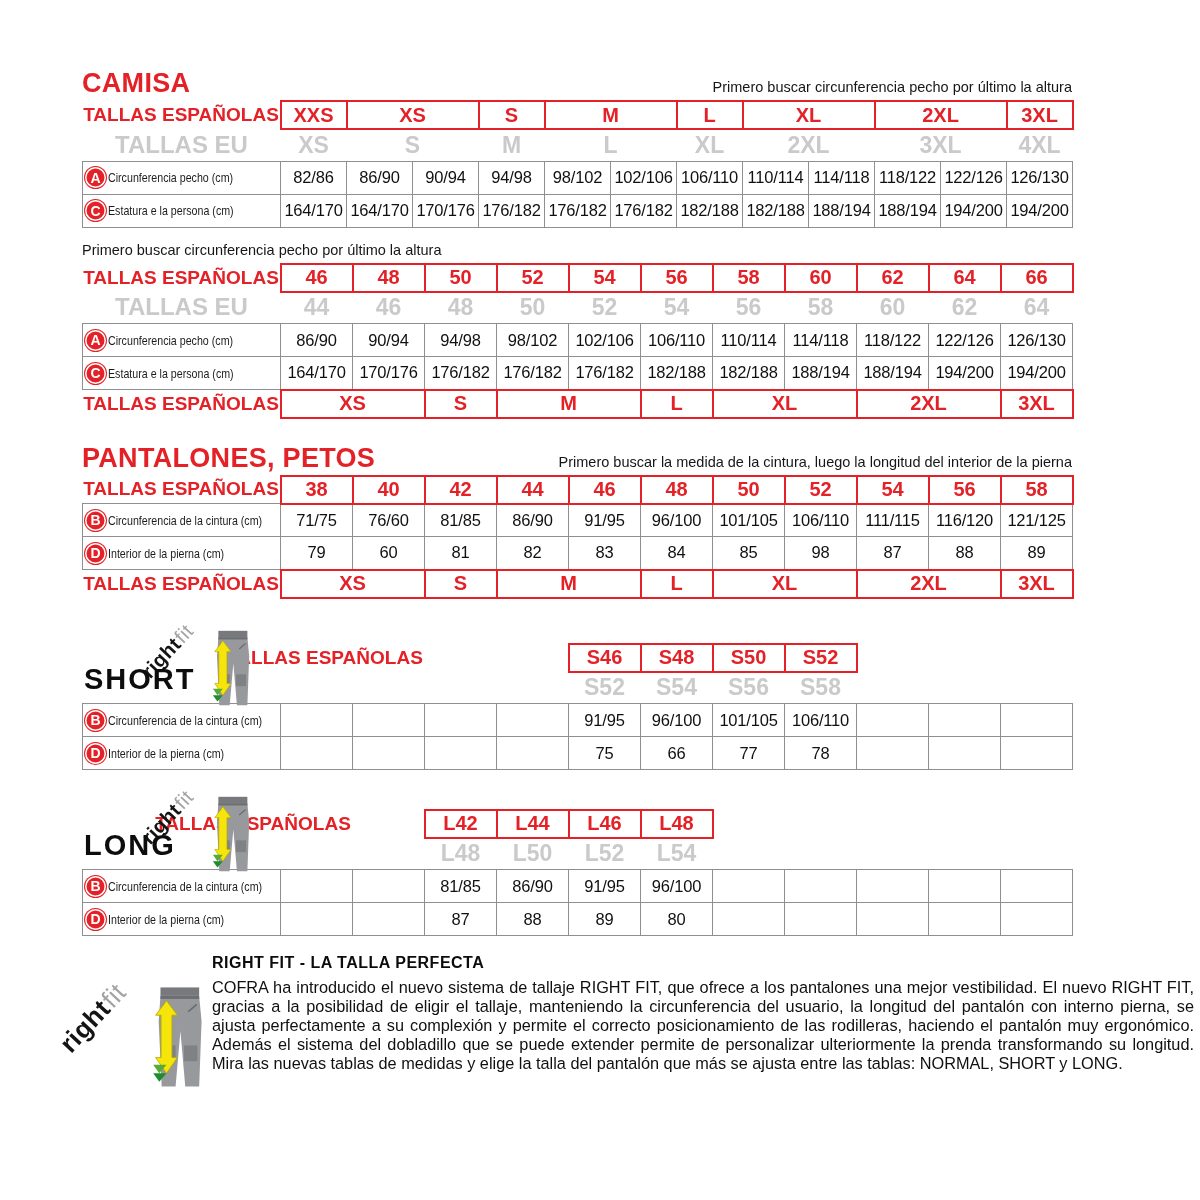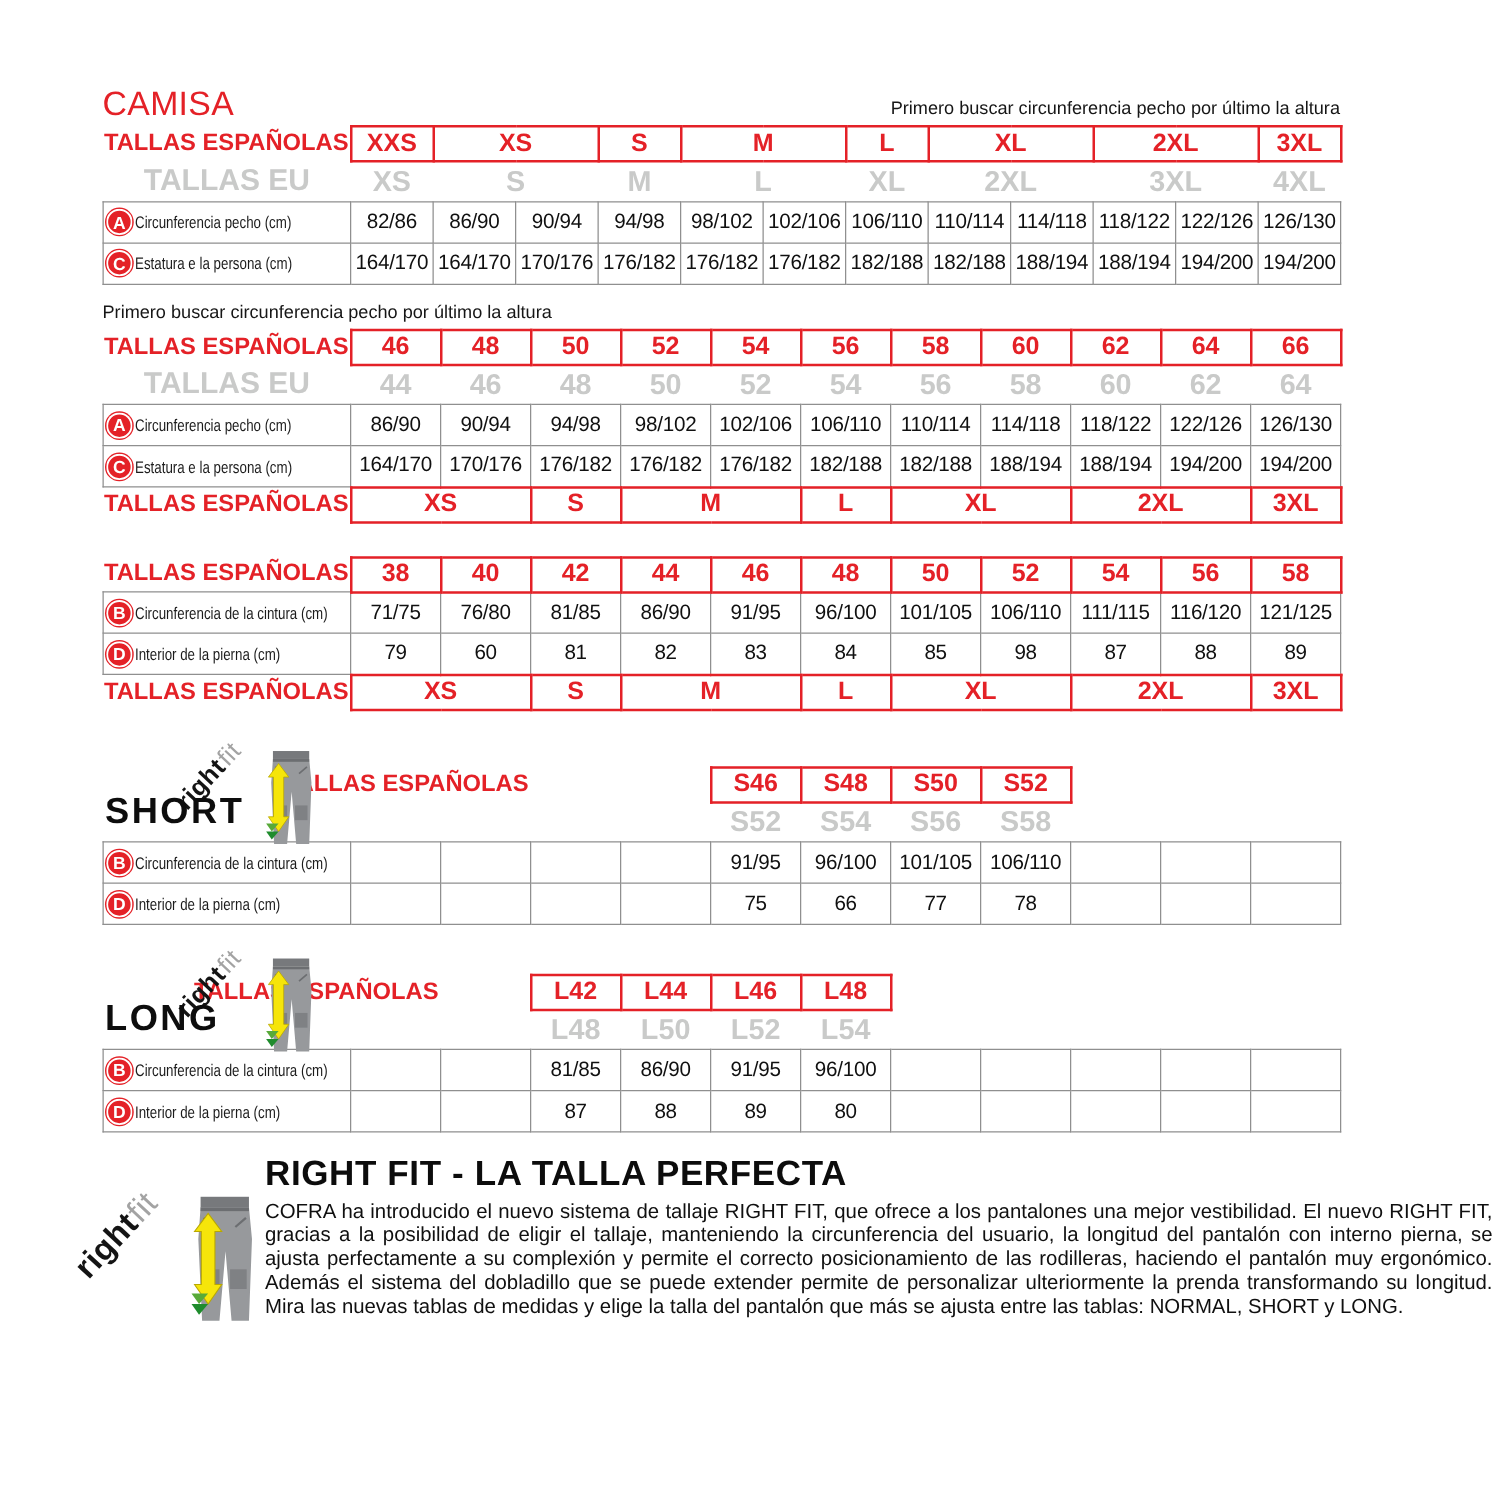--- a/index.html
+++ b/index.html
@@ -8,21 +8,21 @@
     --border:#8f8f8f;
     --ink:#121212;
   }
   *{box-sizing:border-box;}
   html,body{margin:0;padding:0;background:#ffffff;}
   body{font-family:"Liberation Sans",sans-serif;color:var(--ink);}
   .page{position:relative;width:1200px;height:1200px;background:#fff;overflow:hidden;
         padding:70px 0 0 82px;}
   .sec{width:992px;}
   .sec-head{display:flex;justify-content:space-between;align-items:flex-end;margin-bottom:3px;width:990px;}
-  .sec-title{margin:0;font-size:27px;line-height:1;font-weight:normal;color:var(--red);letter-spacing:.3px;}
+  .sec-title{margin:0;font-size:27px;line-height:1;font-weight:bold;color:var(--red);letter-spacing:.3px;}
   .sec-note{font-size:14.5px;color:#161616;padding-bottom:2px;white-space:nowrap;}
 
   table.size-table{border-collapse:collapse;table-layout:fixed;width:990px;}
   table.size-table td{padding:0;text-align:center;vertical-align:middle;overflow:hidden;white-space:nowrap;}
 
   td.lbl-red{text-align:right;padding-right:10px;color:var(--red);font-weight:bold;font-size:19px;border:none;}
   td.cell-red{border:2.5px solid var(--red);color:var(--red);font-weight:bold;font-size:20px;height:28px;background:#fff;}
   td.lbl-ghost{text-align:right;padding-right:10px;color:var(--ghost);font-weight:bold;font-size:24px;border:none;}
   td.cell-ghost{border:none;color:var(--ghost);font-weight:bold;font-size:23px;height:32px;}
   td.cell-blank{border:none;}
@@ -53,21 +53,21 @@
   .rf-word .fit{color:#a3a3a3;font-weight:normal;margin-left:1px;}
   .rf-logo.sm{left:72px;top:-4px;width:106px;height:98px;}
   .rf-logo.sm .pants{right:6px;bottom:2px;height:78px;}
   .rf-logo.sm .rf-word{left:0;bottom:26px;font-size:20px;}
 
   .rightfit-info{display:flex;margin-top:20px;width:1108px;}
   .rf-logo.lg{position:relative;flex:0 0 128px;width:128px;height:138px;}
   .rf-logo.lg .pants{right:2px;bottom:4px;height:104px;}
   .rf-logo.lg .rf-word{left:-6px;bottom:34px;font-size:26px;}
   .rf-text{flex:1;padding-left:2px;}
-  .rf-title{margin:0 0 7px 0;font-size:28px;line-height:1;font-weight:bold;color:#0c0c0c;letter-spacing:.5px;}
+  .rf-title{margin:0 0 7px 0;font-size:16px;line-height:1;font-weight:bold;color:#0c0c0c;letter-spacing:.5px;}
   .rf-body{margin:0;width:982px;font-size:16.3px;line-height:1.17;color:#101010;text-align:justify;}
 </style>
 </head>
 <body>
 
 <div class="page">
 
   <section class="sec sec-camisa">
     <div class="sec-head">
       <h2 class="sec-title">CAMISA</h2>
@@ -254,20 +254,24 @@
               <td class="cell-red" colspan="2">XL</td>
               <td class="cell-red" colspan="2">2XL</td>
               <td class="cell-red" colspan="1">3XL</td>
             </tr>
           </tbody>
         </table>
       </div>
   </section>
 
   <section class="sec sec-pantalones">
+    <div class="sec-head">
+      <h2 class="sec-title">PANTALONES, PETOS</h2>
+      <div class="sec-note">Primero buscar la medida de la cintura, luego la longitud del interior de la pierna</div>
+    </div>
     <div data-table="pantalones">
         <table class="size-table">
           <colgroup>
             <col style="width: 198px;">
             <col style="width: 72px;">
             <col style="width: 72px;">
             <col style="width: 72px;">
             <col style="width: 72px;">
             <col style="width: 72px;">
             <col style="width: 72px;">
@@ -293,21 +297,21 @@
               <td class="cell-red" colspan="1">58</td>
             </tr>
             <tr>
               <td class="row-label">
                 <span class="row-label-inner">
                   <span class="badge">B</span>
                   <span class="row-label-text">Circunferencia de la cintura (cm)</span>
                 </span>
               </td>
               <td class="cell-data">71/75</td>
-              <td class="cell-data">76/80</td>
+              <td class="cell-data">76/60</td>
               <td class="cell-data">81/85</td>
               <td class="cell-data">86/90</td>
               <td class="cell-data">91/95</td>
               <td class="cell-data">96/100</td>
               <td class="cell-data">101/105</td>
               <td class="cell-data">106/110</td>
               <td class="cell-data">111/115</td>
               <td class="cell-data">116/120</td>
               <td class="cell-data">121/125</td>
             </tr>

